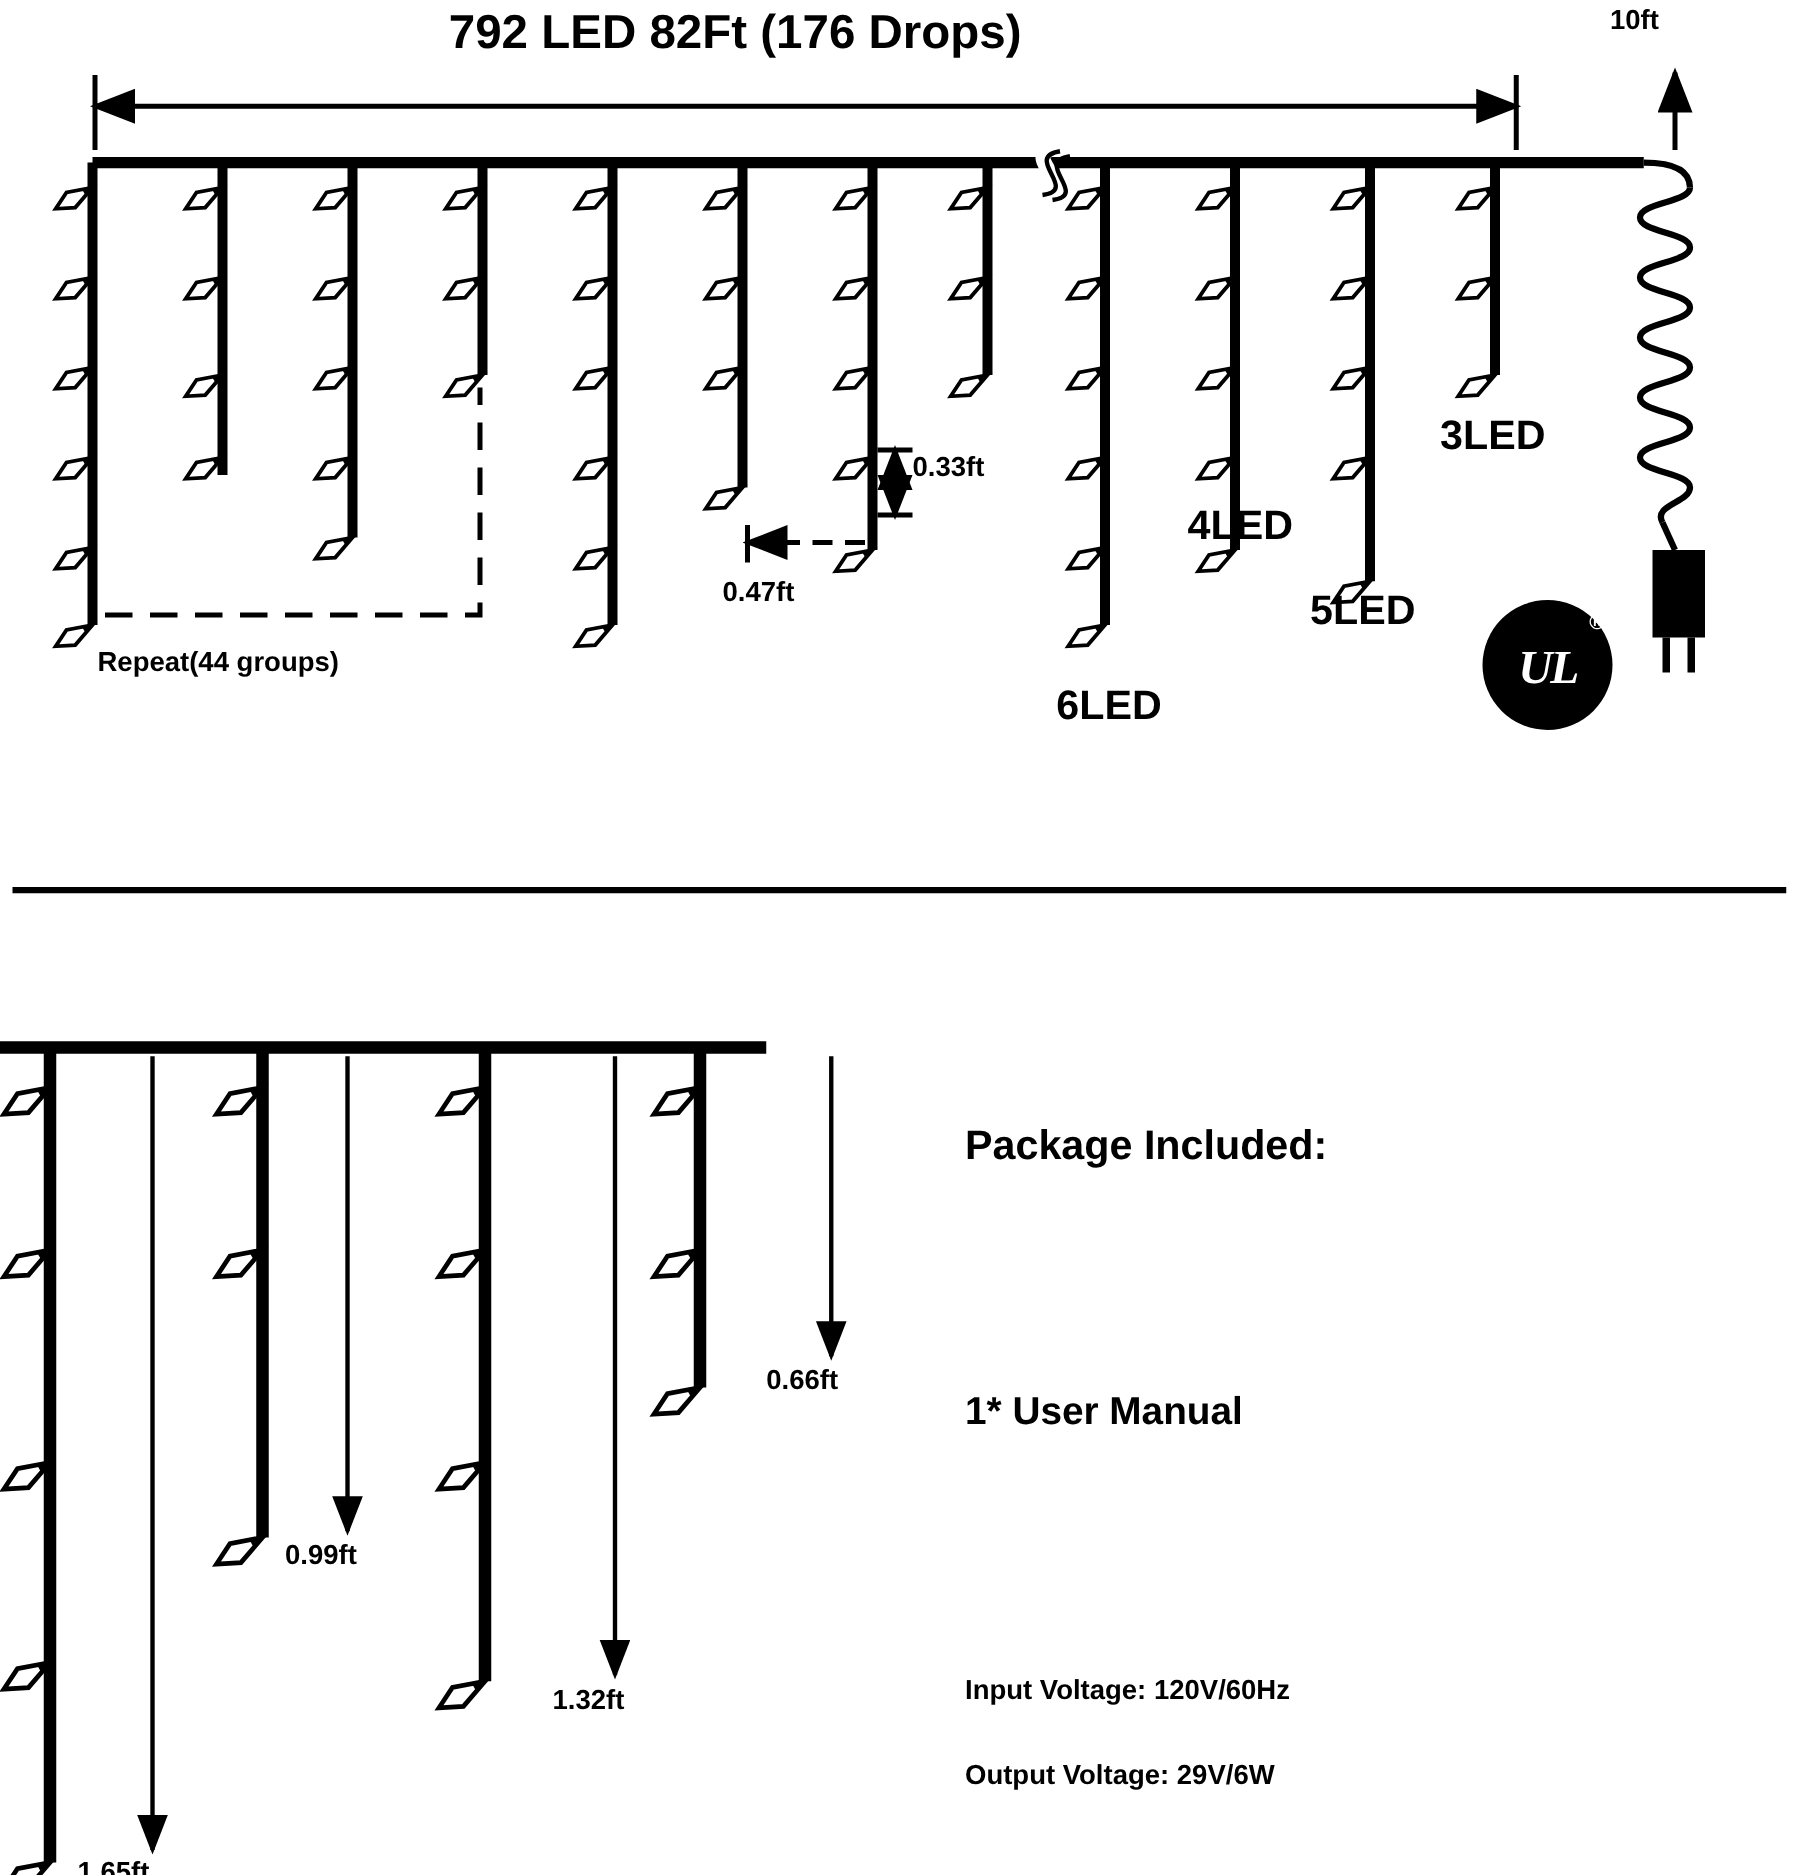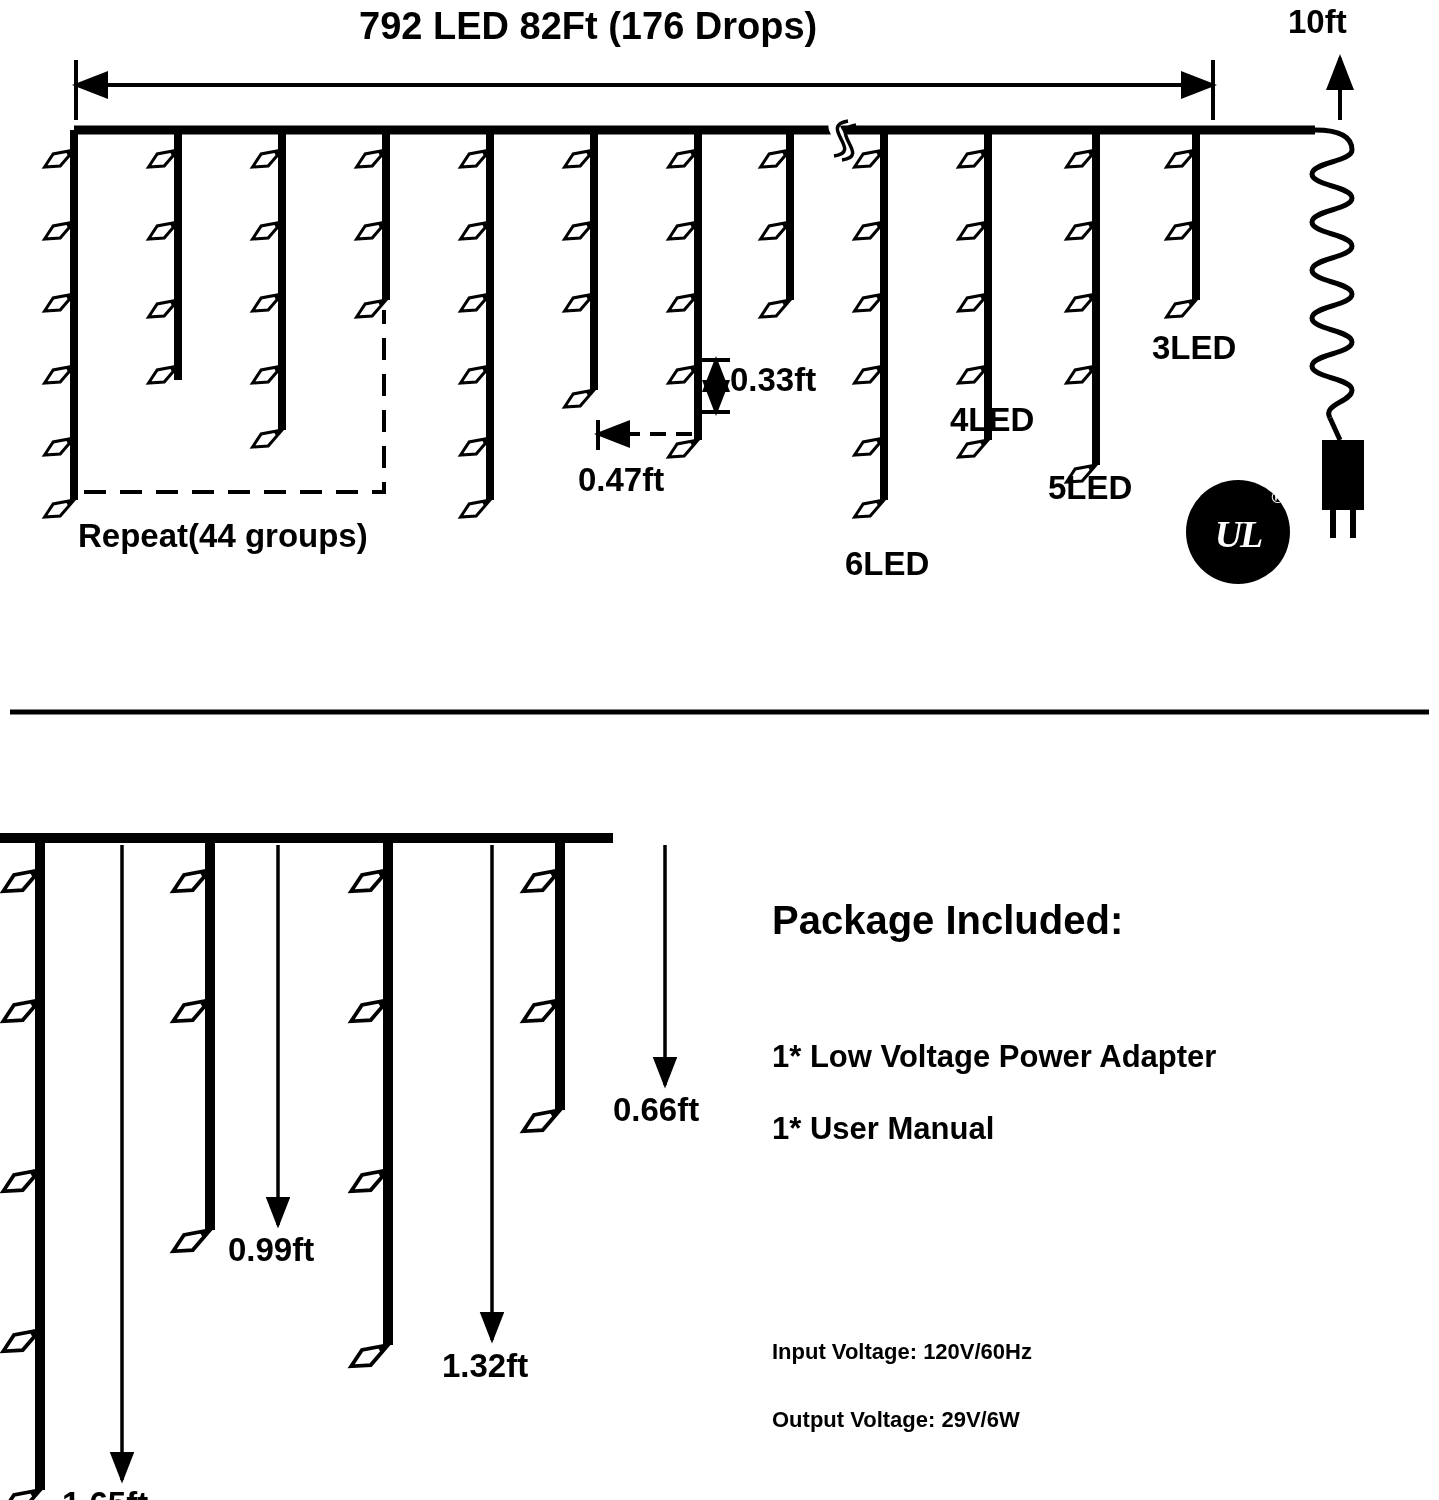--- a/index.html
+++ b/index.html
@@ -35,29 +35,29 @@
     font-weight: bold;
     color: #000;
     white-space: nowrap;
     line-height: 1.1;
   }
   .title-main {
     font-size: 38px;
     font-weight: bold;
   }
   .dim {
-    font-size: 33px;
+    font-size: 22px;
     font-weight: bold;
   }
   .ledlbl {
     font-size: 33px;
     font-weight: bold;
   }
   .pkg-title {
-    font-size: 40px;
+    font-size: 33px;
     font-weight: bold;
   }
   .pkg-line {
     font-size: 31px;
     font-weight: bold;
   }
   .volt-line {
     font-size: 22px;
     font-weight: bold;
   }
@@ -340,19 +340,18 @@
     <span class="ul-text">UL</span>
     <span class="ul-reg">®</span>
   </div>
 
   <div class="lbl dim" style="left:613px; top:1092px;">0.66ft</div>
   <div class="lbl dim" style="left:228px; top:1232px;">0.99ft</div>
   <div class="lbl dim" style="left:442px; top:1348px;">1.32ft</div>
   <div class="lbl dim" style="left:62px; top:1486px;">1.65ft</div>
 
   <div class="lbl pkg-title" style="left:772px; top:898px;">Package Included:</div>
-  <div class="lbl pkg-line" style="left:772px; top:1040px;">1* Low Voltage Power Adapter</div>
   <div class="lbl pkg-line" style="left:772px; top:1112px;">1* User Manual</div>
 
   <div class="lbl volt-line" style="left:772px; top:1340px;">Input Voltage: 120V/60Hz</div>
   <div class="lbl volt-line" style="left:772px; top:1408px;">Output Voltage: 29V/6W</div>
 
 </div>
 
 </body></html>

